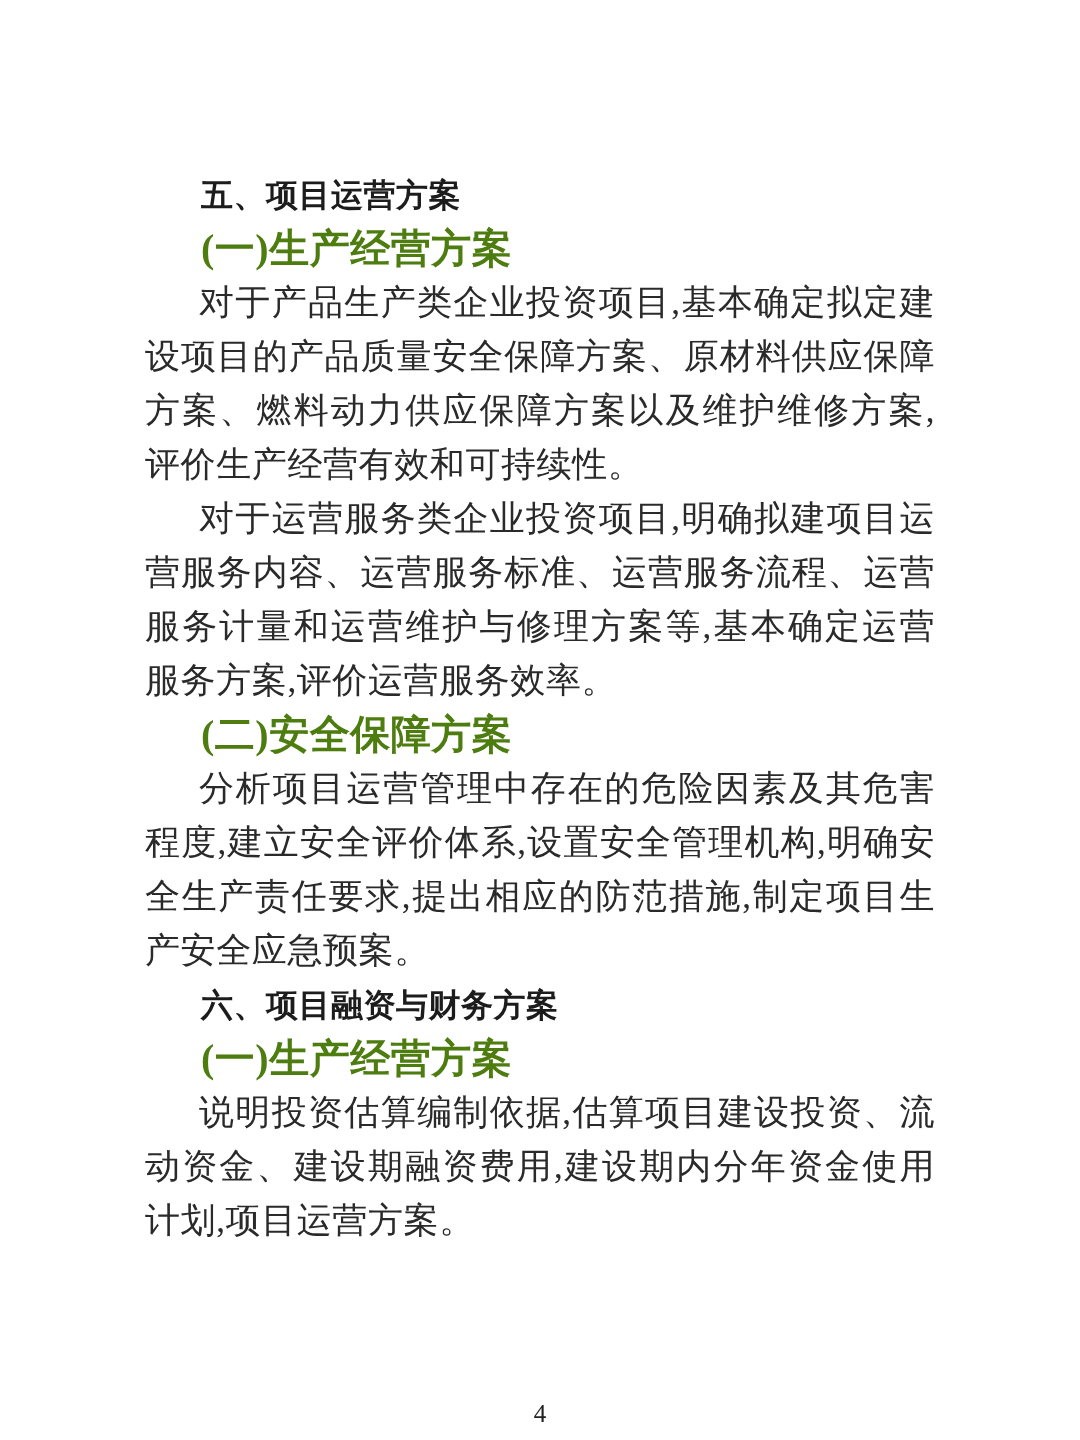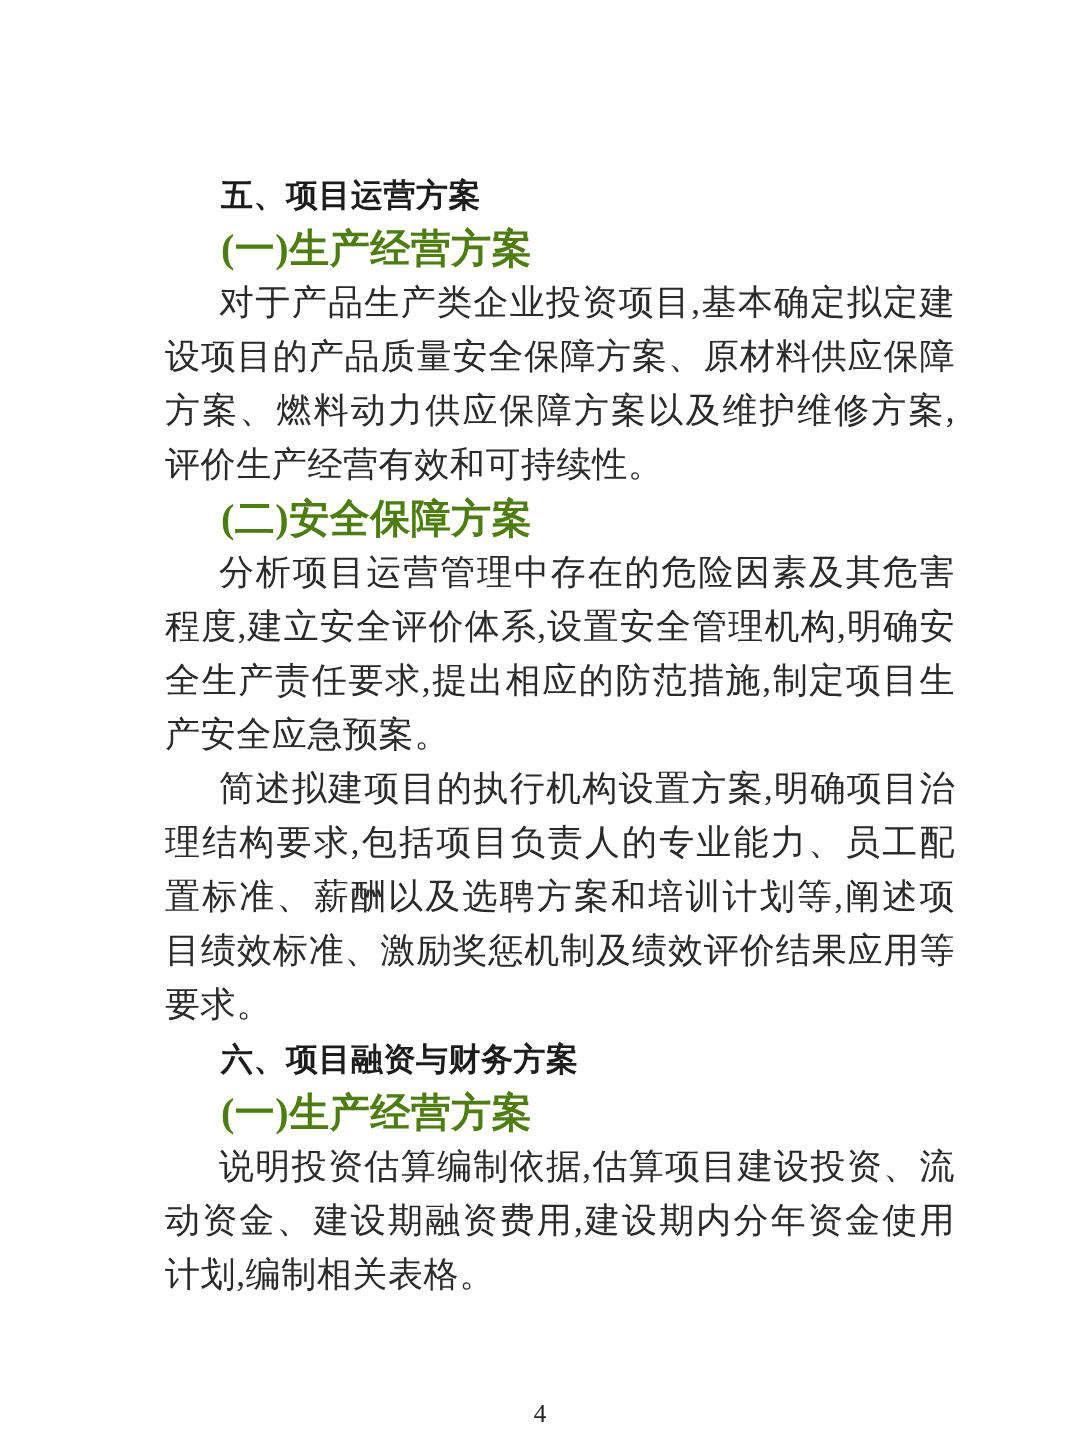--- a/index.html
+++ b/index.html
@@ -15,21 +15,20 @@
     background: #ffffff;
     color: #262626;
     font-family: "Liberation Serif", serif;
     overflow: hidden;
   }
   .doc {
     position: absolute;
     left: 145px;
     top: 168px;
     width: 790px;
-    margin-left: 20px;
   }
   .blk { margin: 0; }
   .h1 {
     font-family: "Liberation Sans", sans-serif;
     font-weight: 700;
     font-size: 32px;
     line-height: 54px;
     text-indent: 56px;
     color: #1c1c1c;
     letter-spacing: 0.5px;
@@ -62,21 +61,21 @@
   }
 </style>
 </head>
 <body>
 
 <div class="page">
   <main class="doc" id="doc-content">
       <div class="blk h1">五、项目运营方案</div>
       <div class="blk h2">(一)生产经营方案</div>
       <div class="blk p">对于产品生产类企业投资项目,基本确定拟定建设项目的产品质量安全保障方案、原材料供应保障方案、燃料动力供应保障方案以及维护维修方案,评价生产经营有效和可持续性。</div>
+      <div class="blk p">对于运营服务类企业投资项目,明确拟建项目运营服务内容、运营服务标准、运营服务流程、运营服务计量和运营维护与修理方案等,基本确定运营服务方案,评价运营服务效率。</div>
       <div class="blk h2">(二)安全保障方案</div>
       <div class="blk p">分析项目运营管理中存在的危险因素及其危害程度,建立安全评价体系,设置安全管理机构,明确安全生产责任要求,提出相应的防范措施,制定项目生产安全应急预案。</div>
-      <div class="blk p">简述拟建项目的执行机构设置方案,明确项目治理结构要求,包括项目负责人的专业能力、员工配置标准、薪酬以及选聘方案和培训计划等,阐述项目绩效标准、激励奖惩机制及绩效评价结果应用等要求。</div>
       <div class="blk h1">六、项目融资与财务方案</div>
       <div class="blk h2">(一)生产经营方案</div>
-      <div class="blk p">说明投资估算编制依据,估算项目建设投资、流动资金、建设期融资费用,建设期内分年资金使用计划,编制相关表格。</div>
+      <div class="blk p">说明投资估算编制依据,估算项目建设投资、流动资金、建设期融资费用,建设期内分年资金使用计划,项目运营方案。</div>
     </main>
   <div class="page-number">4</div>
 </div>
 
 </body></html>

